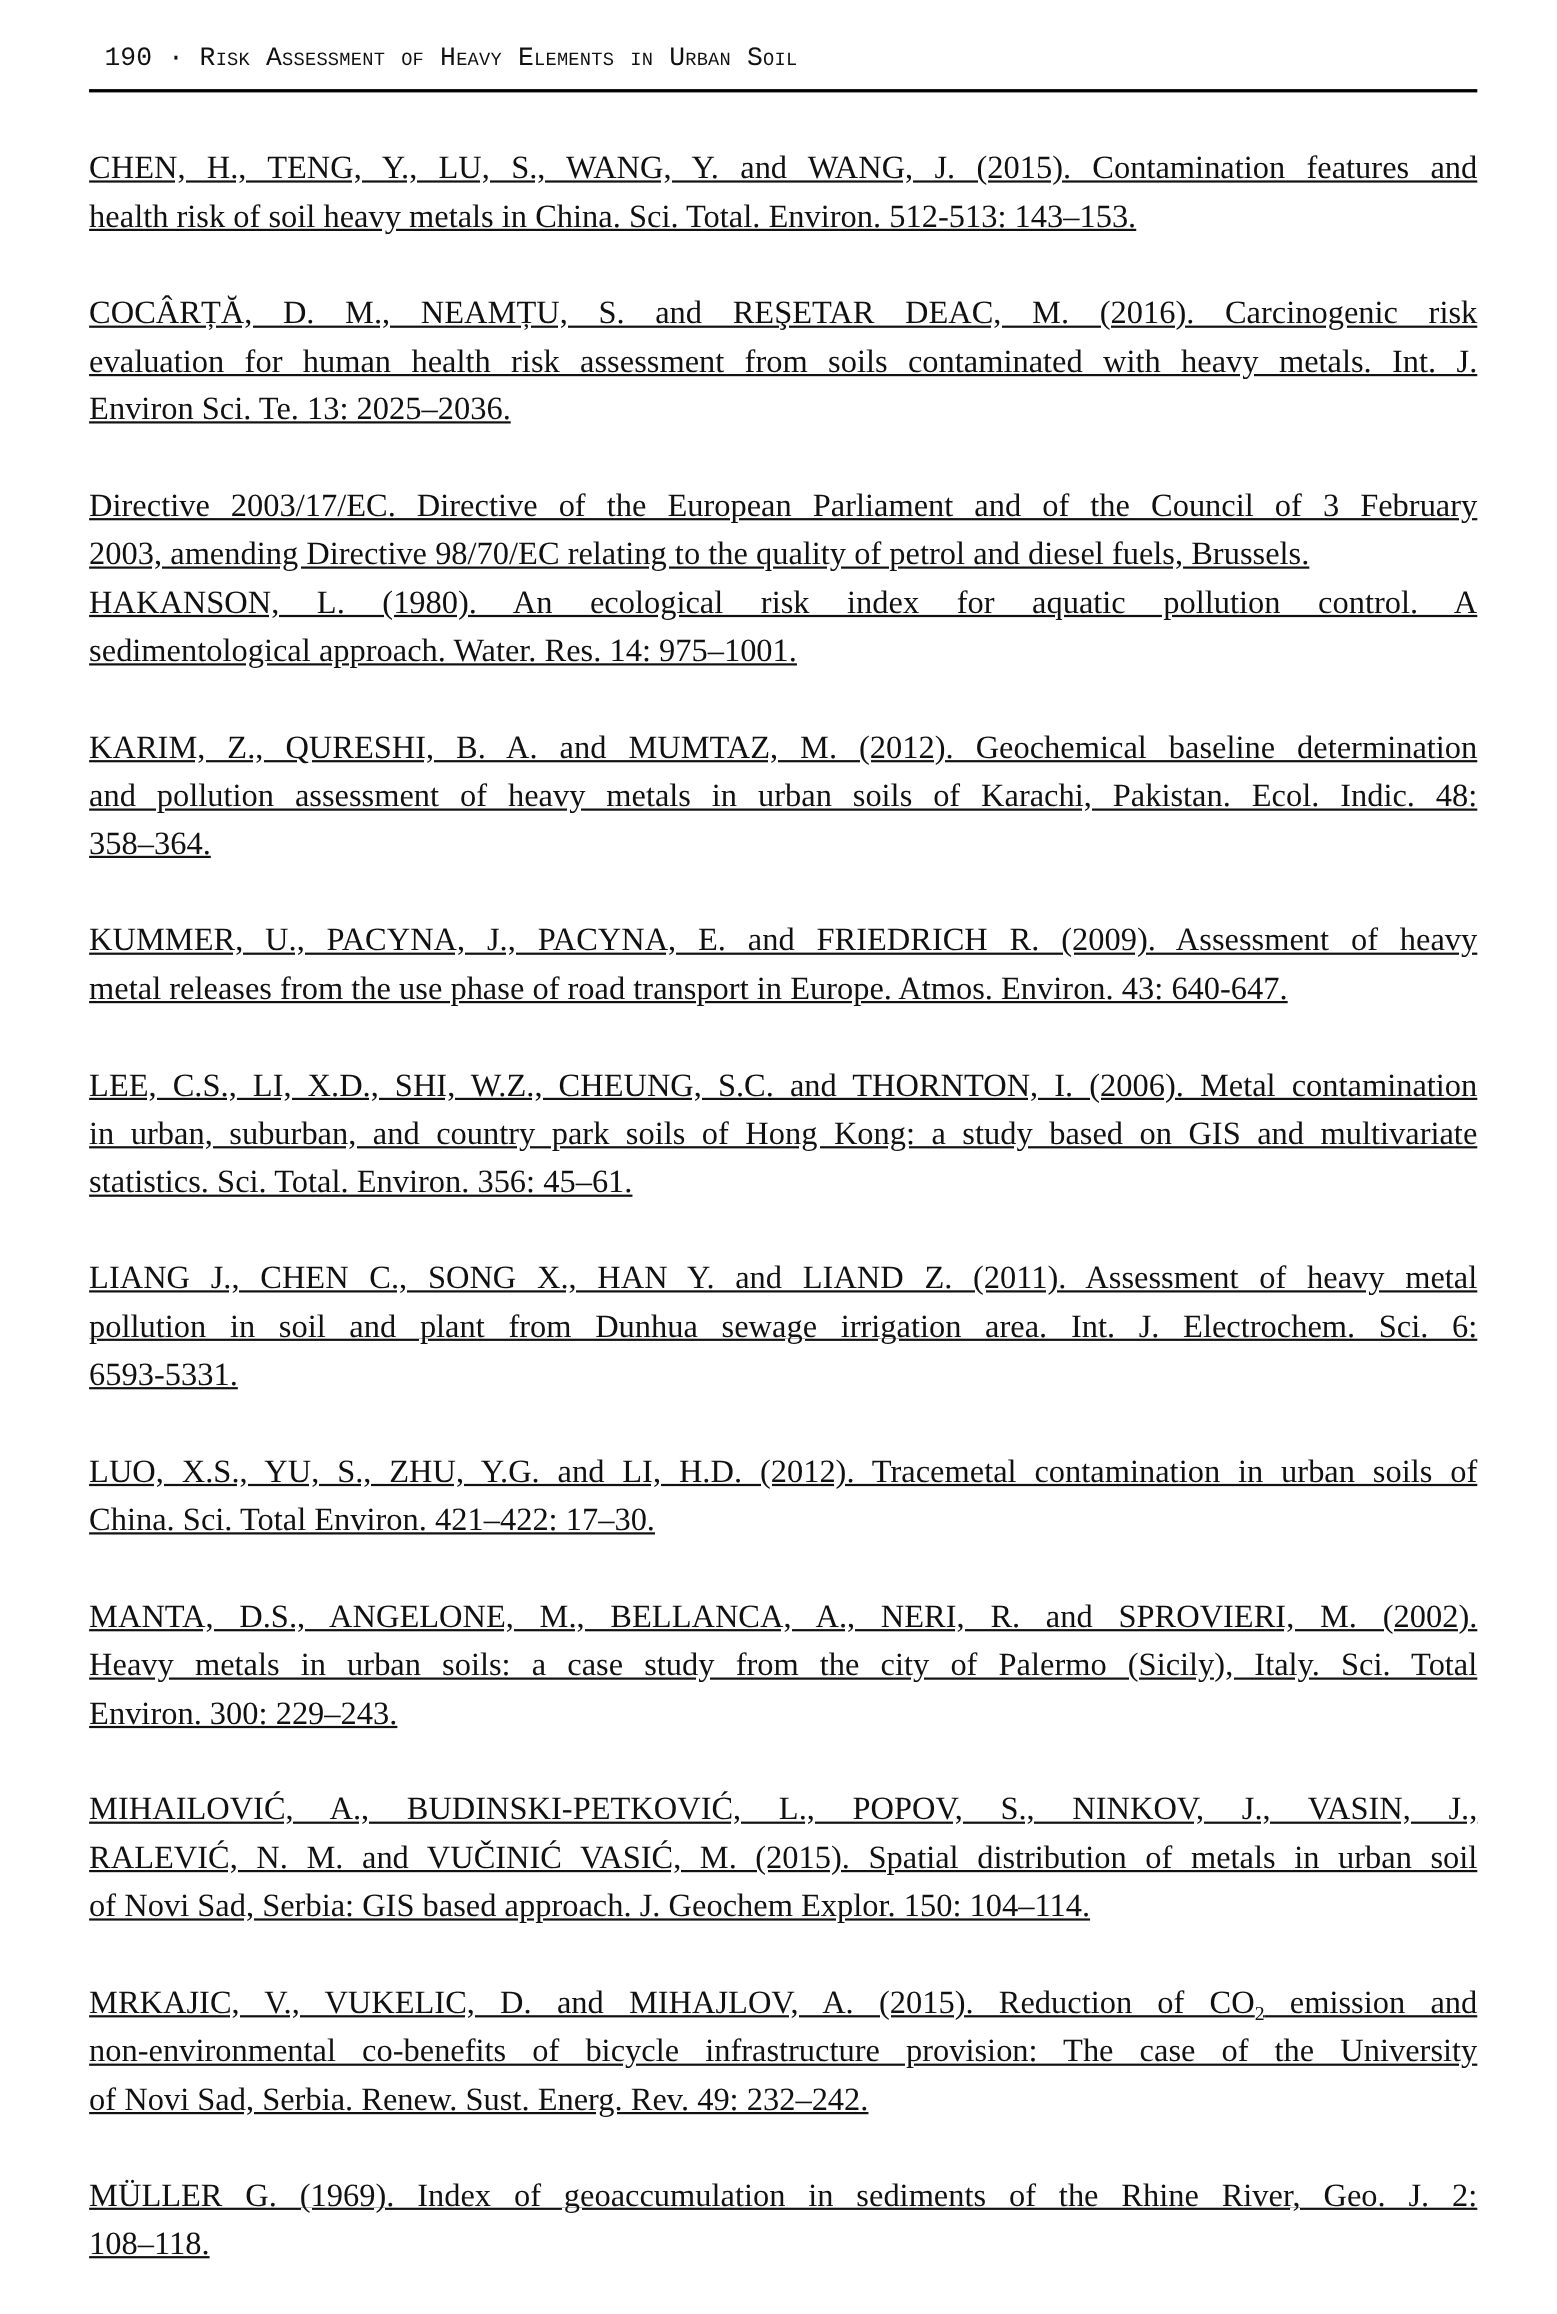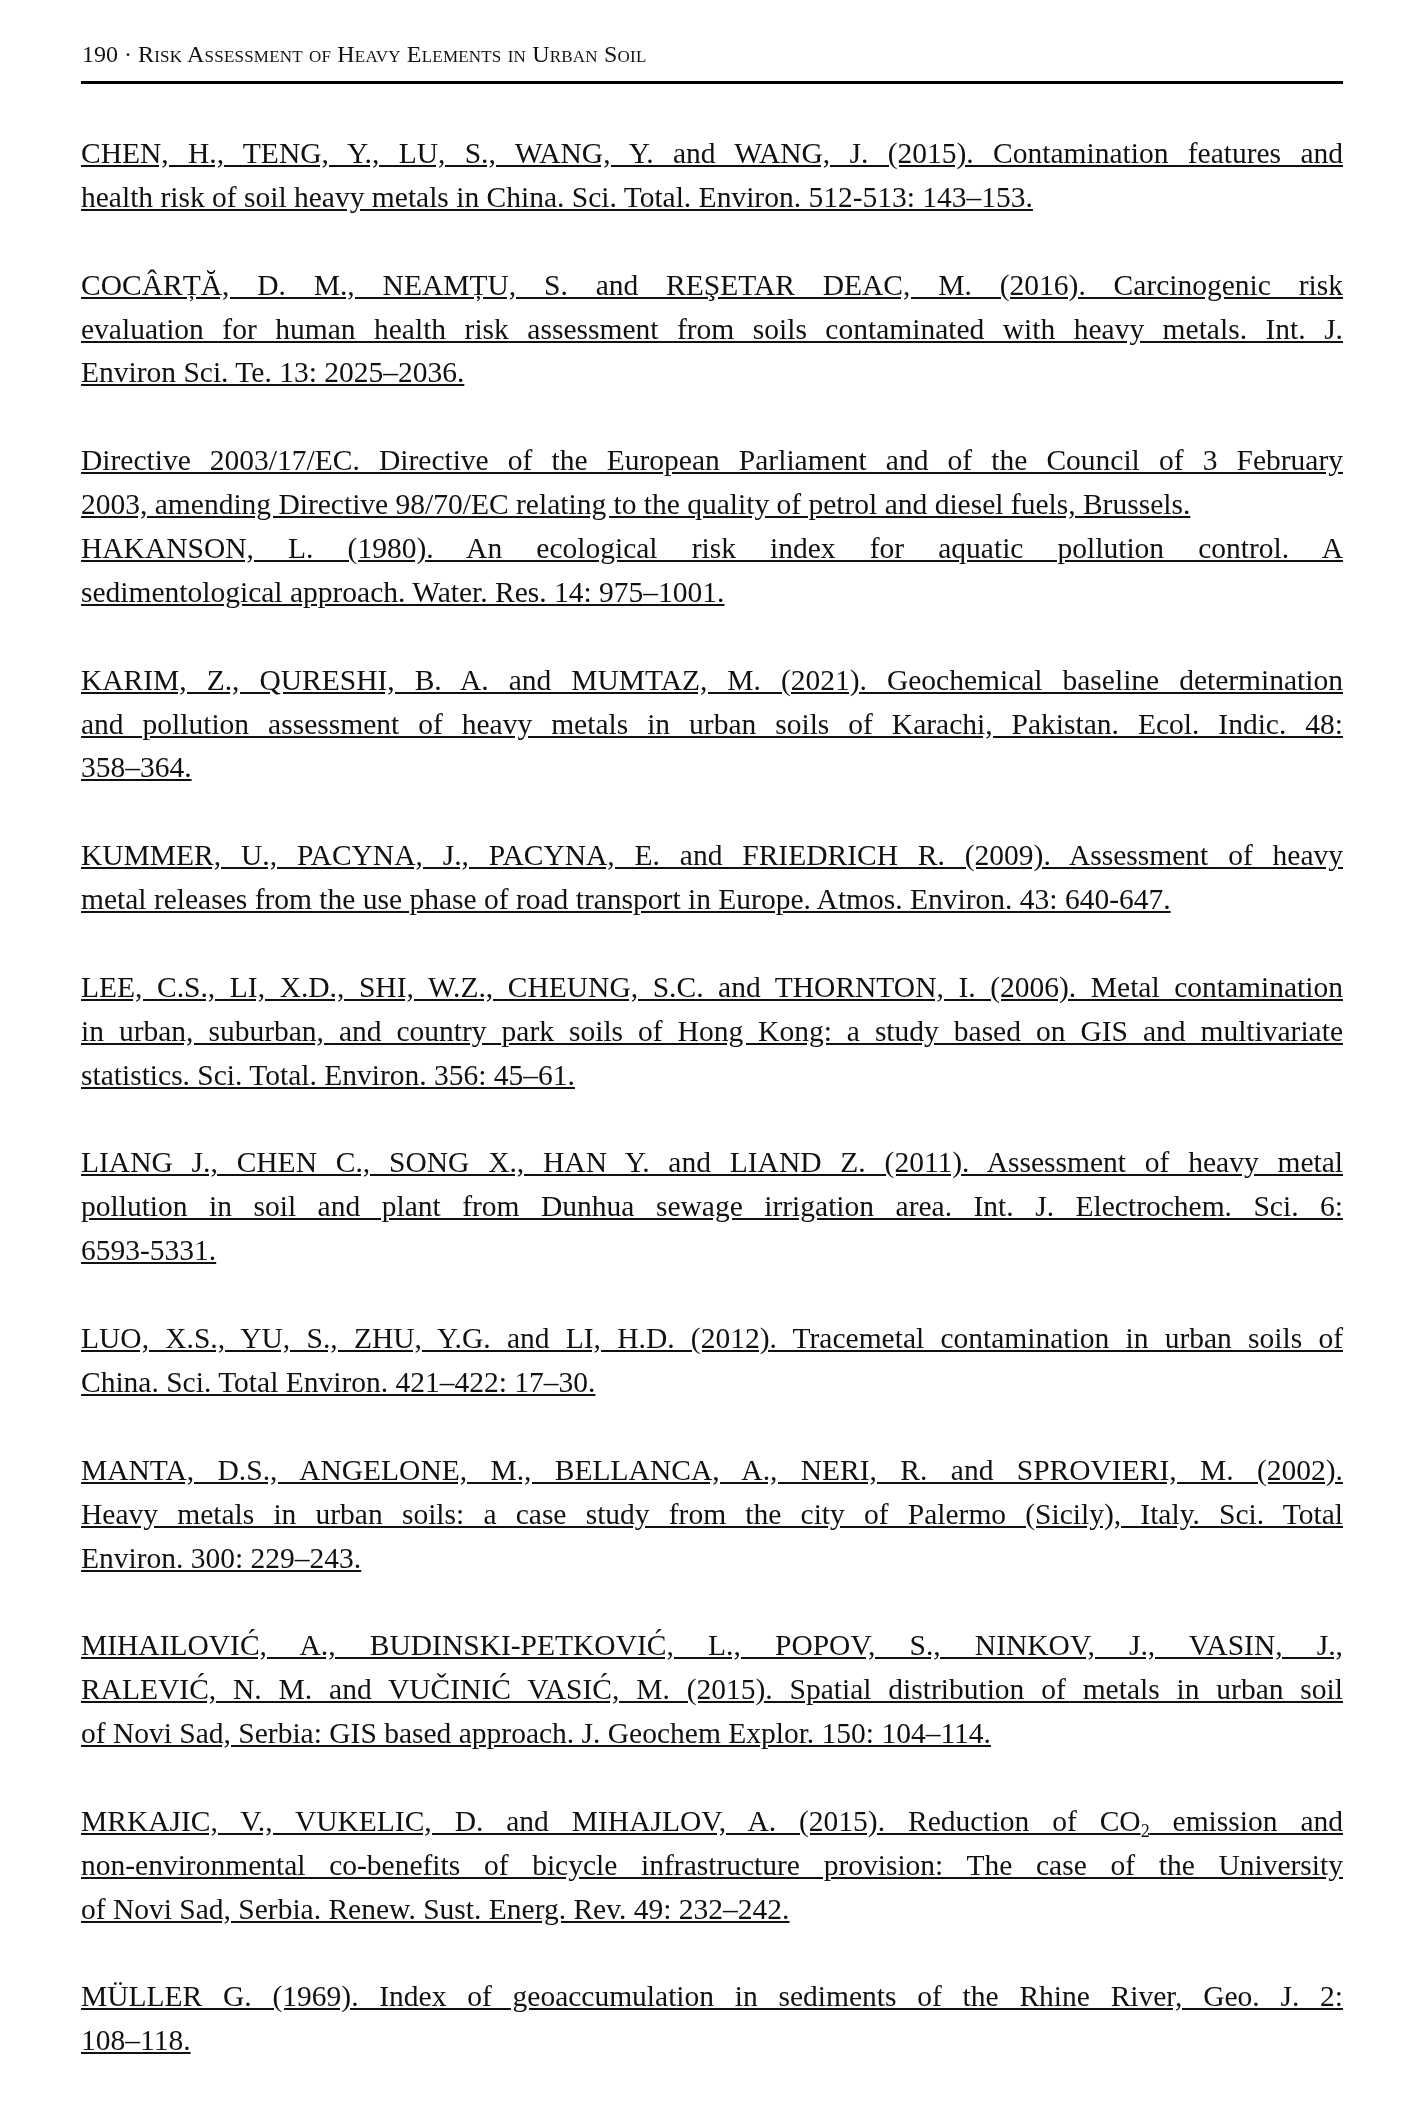--- a/index.html
+++ b/index.html
@@ -10,27 +10,28 @@
     body {
       width: 1415px;
       height: 2104px;
       position: relative;
       overflow: hidden;
       color: #111111;
       font-family: "Liberation Serif", "DejaVu Serif", serif;
     }
     .page-header {
       position: absolute;
-      left: 82px;
+      left: 95px;
       top: 40px;
       width: 1262px;
       height: 28px;
       font-size: 24px;
       line-height: 28px;
       white-space: nowrap;
+      font-family: Liberation Mono, monospace;
     }
     .page-header .num { font-variant: normal; }
     .page-header .title { font-variant: small-caps; letter-spacing: 0.2px; }
     .header-rule {
       position: absolute;
       left: 81px;
       top: 81px;
       width: 1262px;
       height: 3px;
       background: #000000;
@@ -85,21 +86,21 @@
       <span class="line">evaluation for human health risk assessment from soils contaminated with heavy metals. Int. J.</span>
       <span class="line last">Environ Sci. Te. 13: 2025–2036.</span>
     </div>
     <div class="ref">
       <span class="line">Directive 2003/17/EC. Directive of the European Parliament and of the Council of 3 February</span>
       <span class="line last">2003, amending Directive 98/70/EC relating to the quality of petrol and diesel fuels, Brussels.</span>
       <span class="line">HAKANSON, L. (1980). An ecological risk index for aquatic pollution control. A</span>
       <span class="line last">sedimentological approach. Water. Res. 14: 975–1001.</span>
     </div>
     <div class="ref">
-      <span class="line">KARIM, Z., QURESHI, B. A. and MUMTAZ, M. (2021). Geochemical baseline determination</span>
+      <span class="line">KARIM, Z., QURESHI, B. A. and MUMTAZ, M. (2012). Geochemical baseline determination</span>
       <span class="line">and pollution assessment of heavy metals in urban soils of Karachi, Pakistan. Ecol. Indic. 48:</span>
       <span class="line last">358–364.</span>
     </div>
     <div class="ref">
       <span class="line">KUMMER, U., PACYNA, J., PACYNA, E. and FRIEDRICH R. (2009). Assessment of heavy</span>
       <span class="line last">metal releases from the use phase of road transport in Europe. Atmos. Environ. 43: 640-647.</span>
     </div>
     <div class="ref">
       <span class="line">LEE, C.S., LI, X.D., SHI, W.Z., CHEUNG, S.C. and THORNTON, I. (2006). Metal contamination</span>
       <span class="line">in urban, suburban, and country park soils of Hong Kong: a study based on GIS and multivariate</span>

